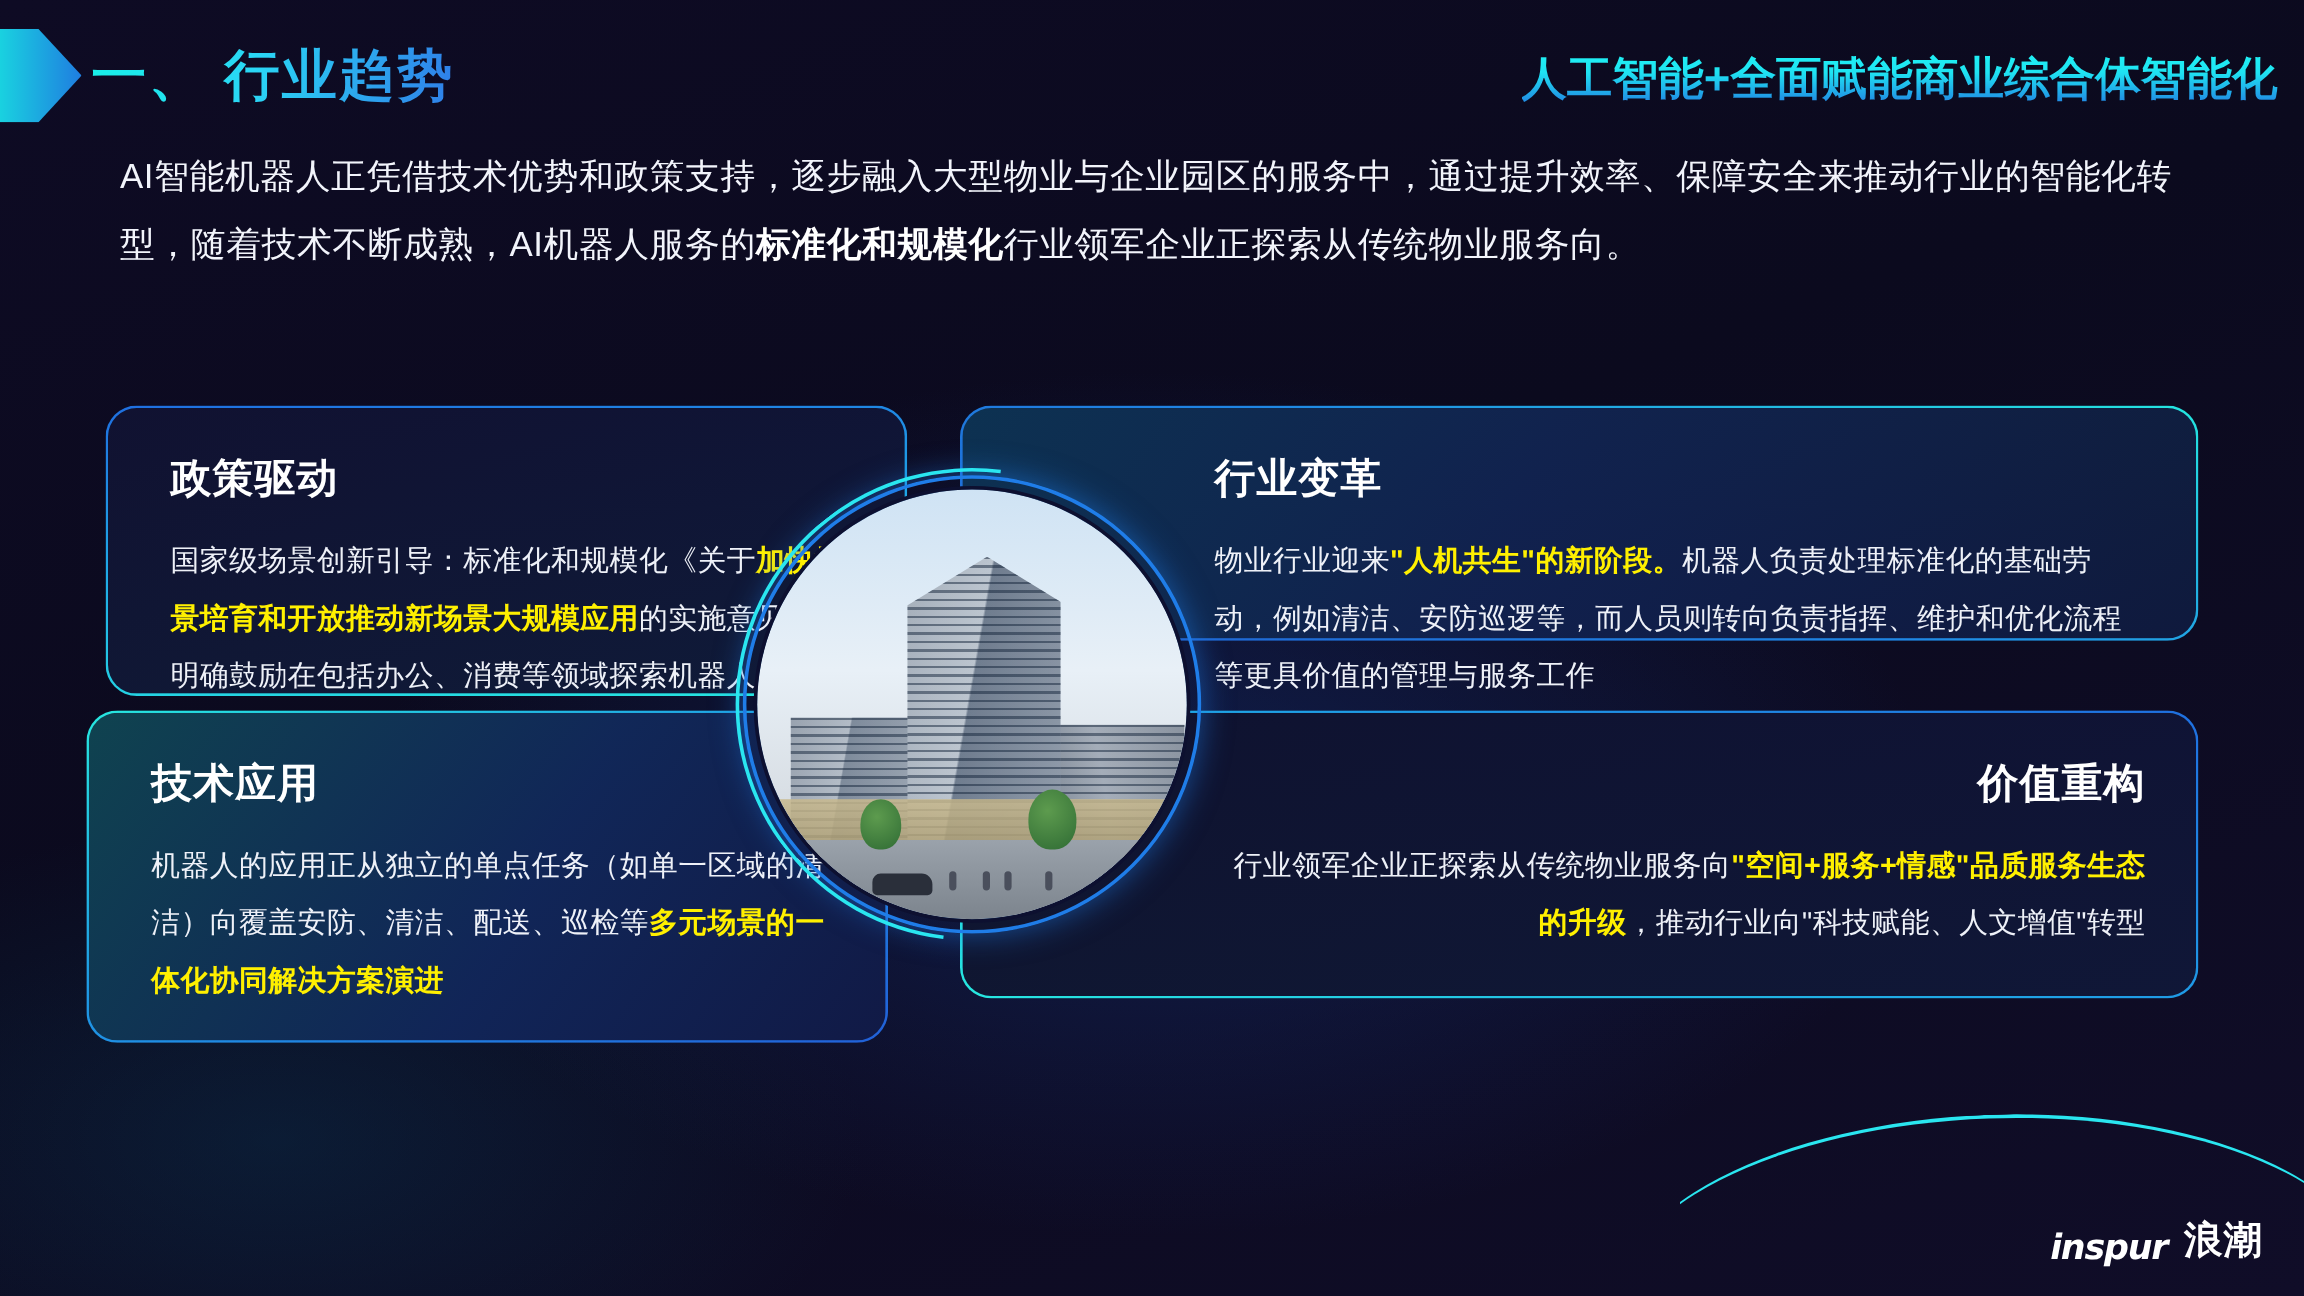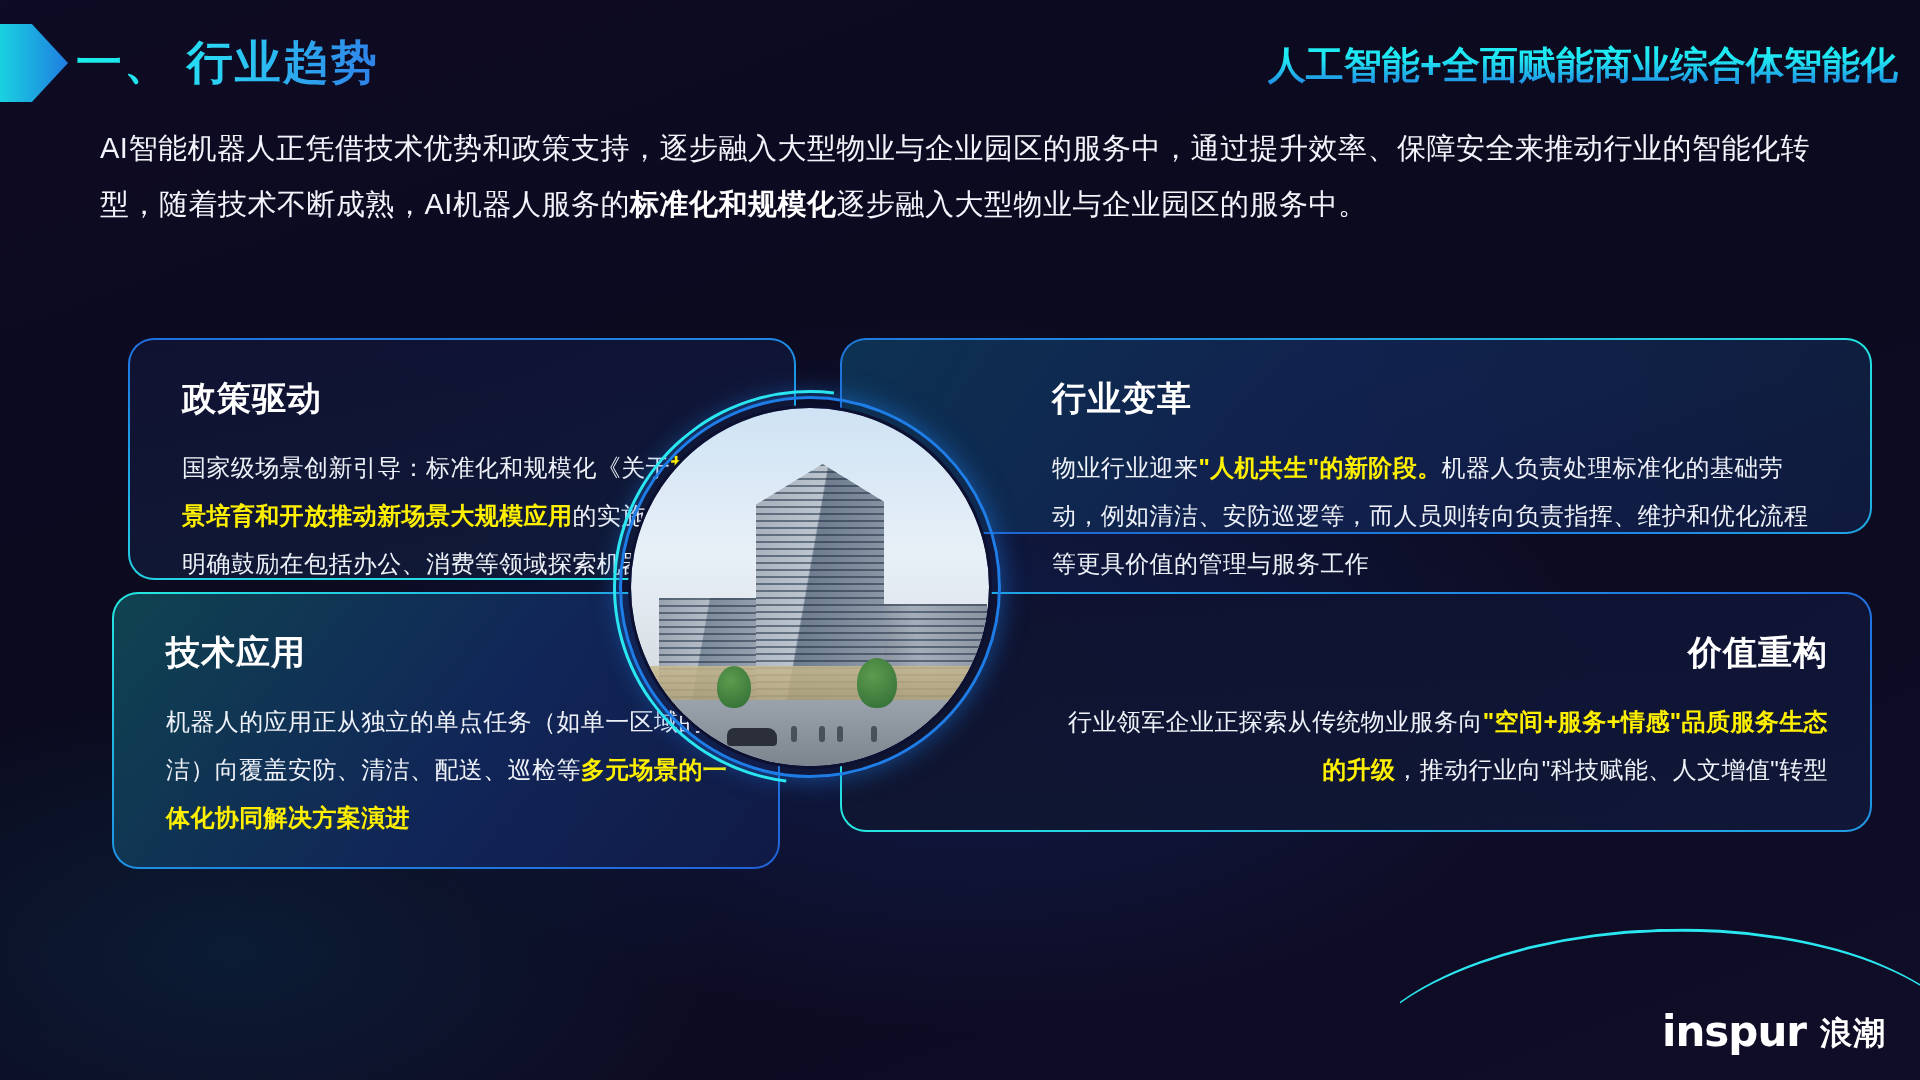--- a/index.html
+++ b/index.html
@@ -44,21 +44,20 @@
     position:absolute;left:100px;top:120px;width:1760px;
     color:#f2f4fb;font-size:29px;line-height:56px;letter-spacing:.5px;
     text-align:left;
   }
   .intro b{font-weight:bold;color:#ffffff;}
 
   
   .card{
     position:absolute;border-radius:26px;box-sizing:border-box;
     padding:36px 42px 28px 52px;
-    margin-left:40px;
   }
   .card .ttl{
     font-size:34px;font-weight:bold;color:#ffffff;margin:0 0 22px 0;letter-spacing:1px;
   }
   .card .body{
     font-size:24px;line-height:48px;color:#eef1f8;letter-spacing:.4px;
   }
   .hl{color:#fff000;font-weight:bold;}
 
   .card-tl{
@@ -140,21 +139,21 @@
   .tree.t2{left:226px;width:40px;height:50px;}
   .car{position:absolute;left:96px;bottom:20px;width:50px;height:18px;border-radius:7px 9px 4px 4px;
     background:#2a2f3a;}
   .ppl{position:absolute;bottom:24px;width:6px;height:16px;border-radius:3px;background:#4a4f5c;}
 
   
   .logo{
     position:absolute;right:34px;bottom:24px;display:flex;align-items:flex-end;gap:14px;
   }
   .logo .latin{
-    font-weight:bold;font-size:42px;color:#ffffff;letter-spacing:-1px;
+    font-style:italic;font-weight:bold;font-size:29px;color:#ffffff;letter-spacing:-1px;
     font-family:"DejaVu Sans",sans-serif;
   }
   .logo .cn{font-size:32px;font-weight:bold;color:#ffffff;letter-spacing:1px;text-align:center;}
   .logo-swoosh{
     position:absolute;right:0;bottom:62px;width:520px;height:120px;overflow:hidden;pointer-events:none;
   }
   .logo-swoosh i{
     position:absolute;left:-60px;bottom:-64px;width:640px;height:150px;
     border-top:3px solid #2ae6f0;border-radius:50%/100% 100% 0 0;
     transform:rotate(-2deg);
@@ -163,21 +162,21 @@
 </head>
 <body>
 
 <div id="slide">
 
   <div class="hdr-arrow"></div>
   <div class="hdr-title">一、 行业趋势</div>
   <div class="hdr-right">人工智能+全面赋能商业综合体智能化</div>
 
   <div class="intro">
-    <span>AI智能机器人正凭借技术优势和政策支持，逐步融入大型物业与企业园区的服务中，通过提升效率、保障安全来推动行业的智能化转型，随着技术不断成熟，AI机器人服务的</span><b>标准化和规模化</b><span>逐步融入大型物业与企业园区的服务中。</span>
+    <span>AI智能机器人正凭借技术优势和政策支持，逐步融入大型物业与企业园区的服务中，通过提升效率、保障安全来推动行业的智能化转型，随着技术不断成熟，AI机器人服务的</span><b>标准化和规模化</b><span>行业领军企业正探索从传统物业服务向。</span>
   </div>
 
   <div class="card card-tl">
     <div class="ttl">政策驱动</div>
     <div class="body">
       <span>国家级场景创新引导：标准化和规模化《关于</span><span class="hl">加快场景培育和开放推动新场景大规模应用</span><span>的实施意见》，明确鼓励在包括办公、消费等领域探索机器人的技术创新应用场景</span>
     </div>
   </div>
 
   <div class="card card-tr">

